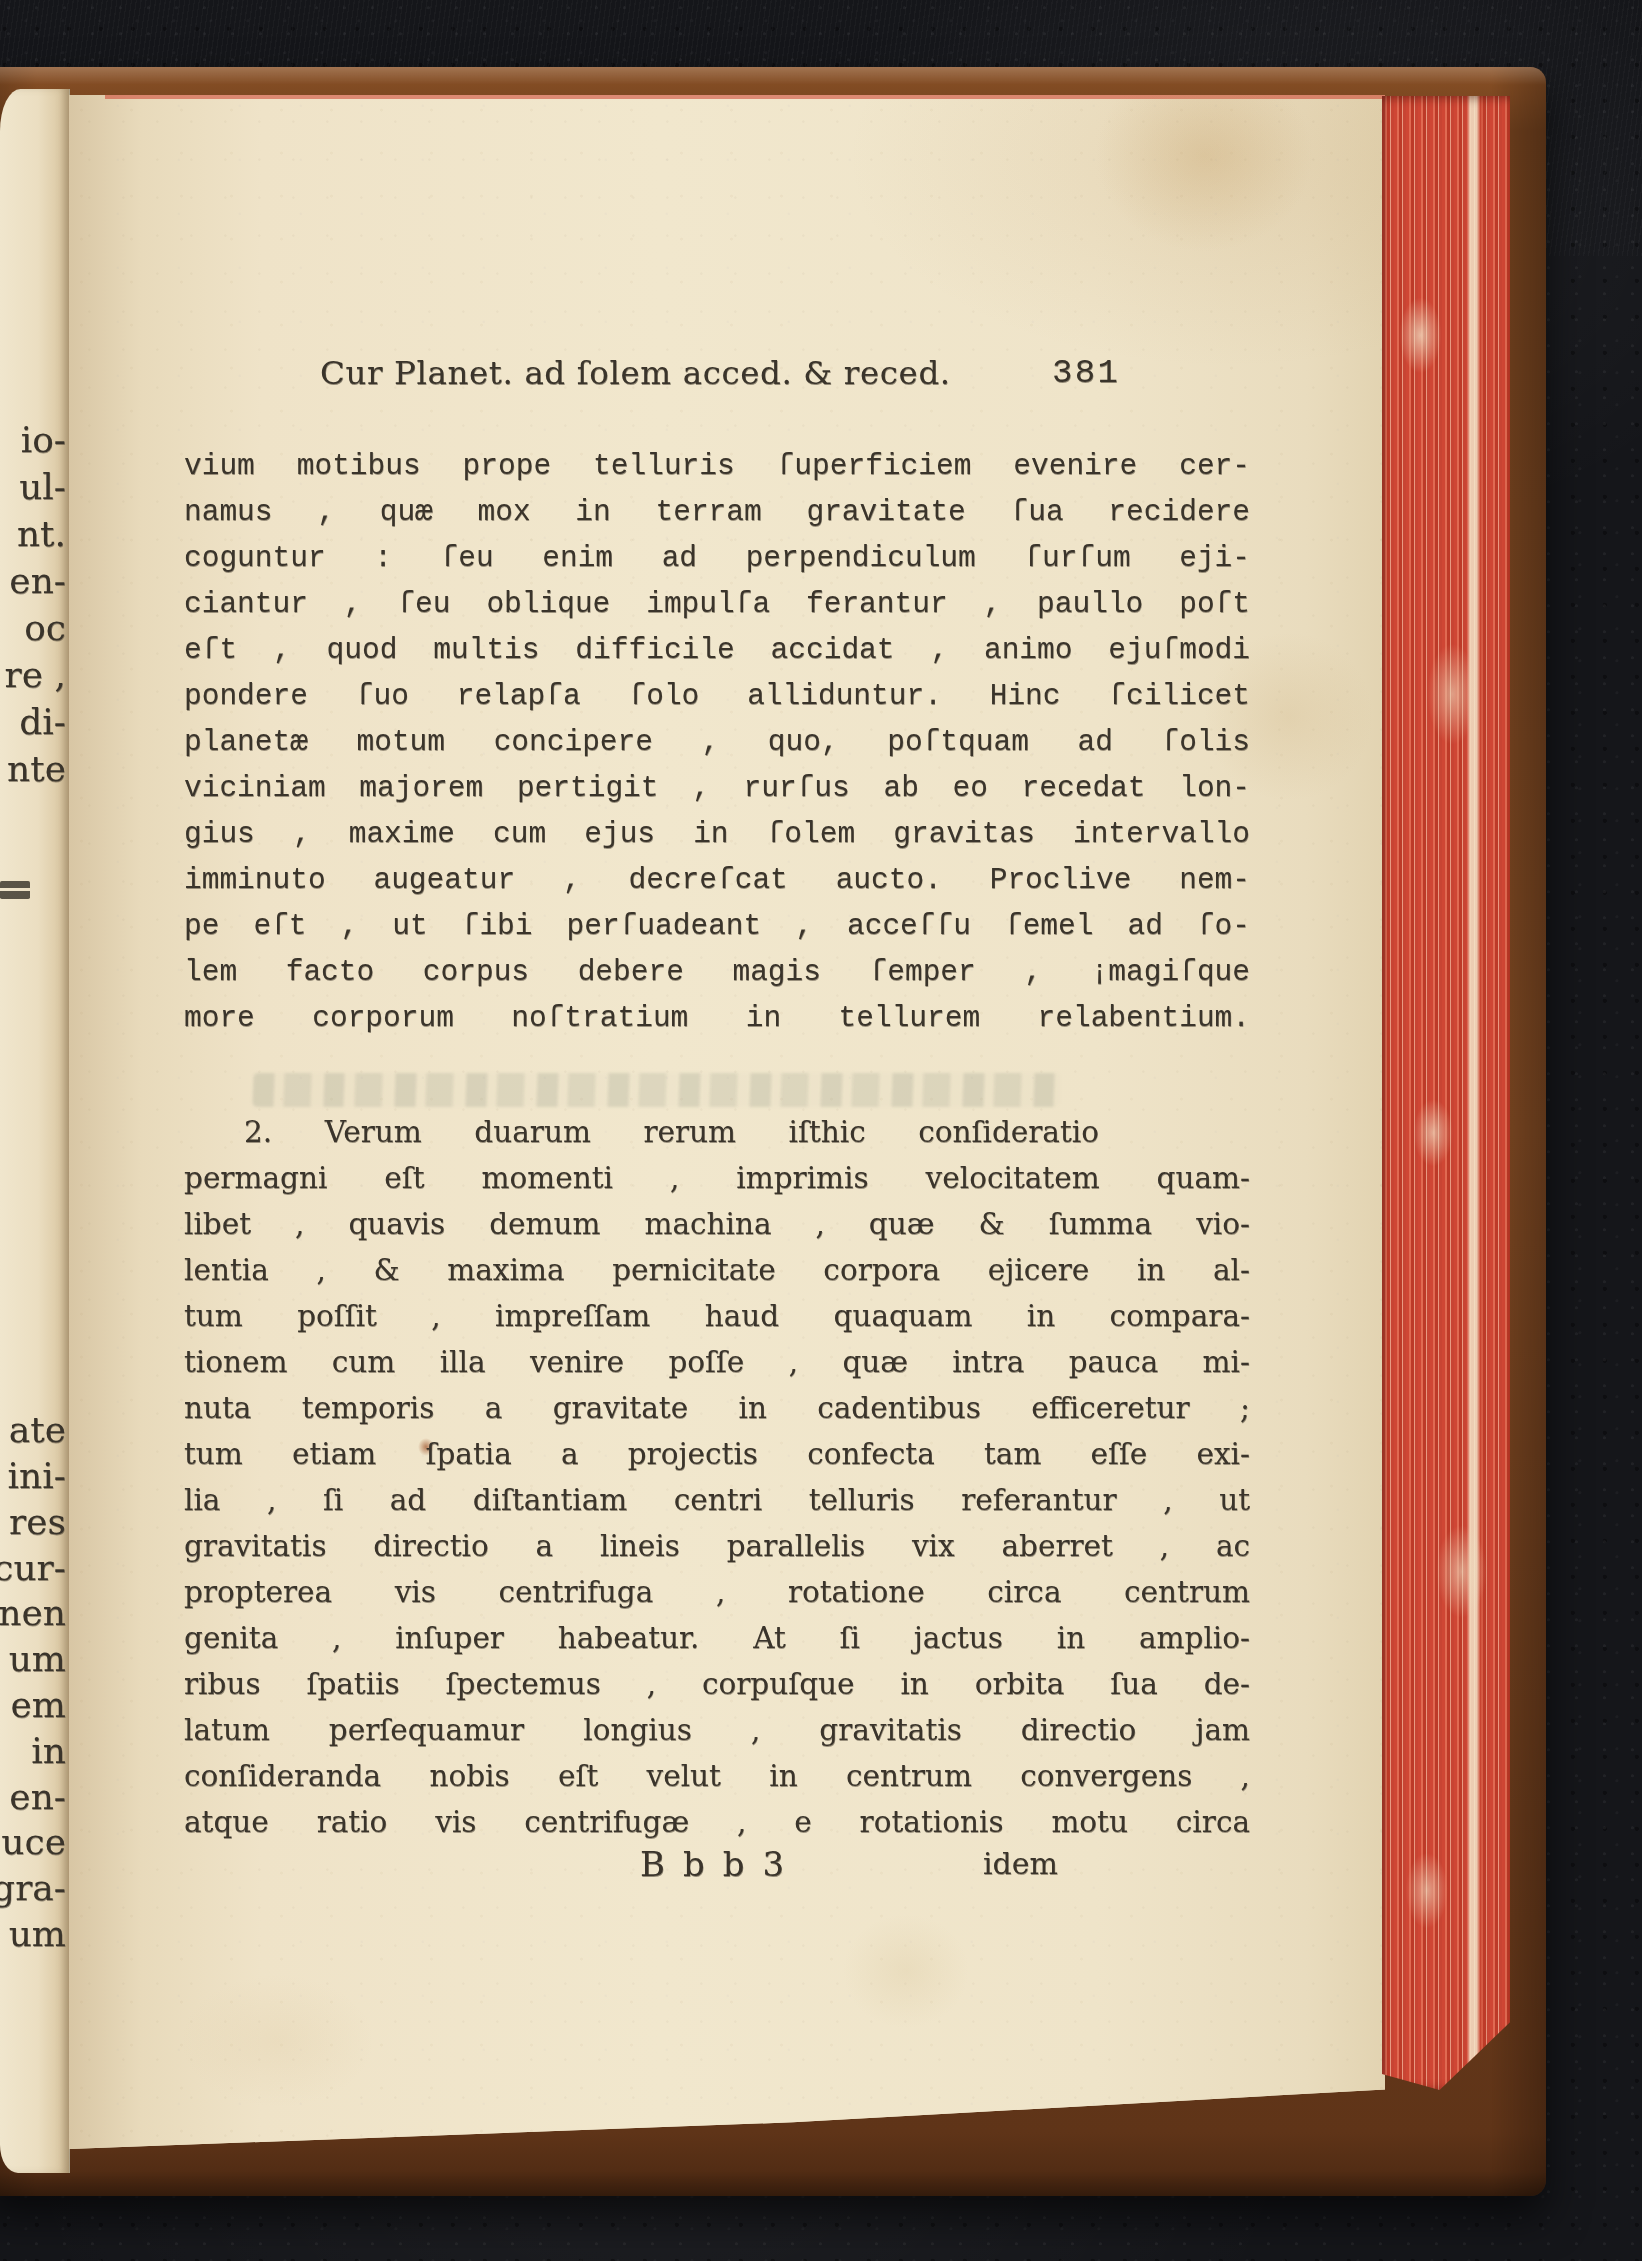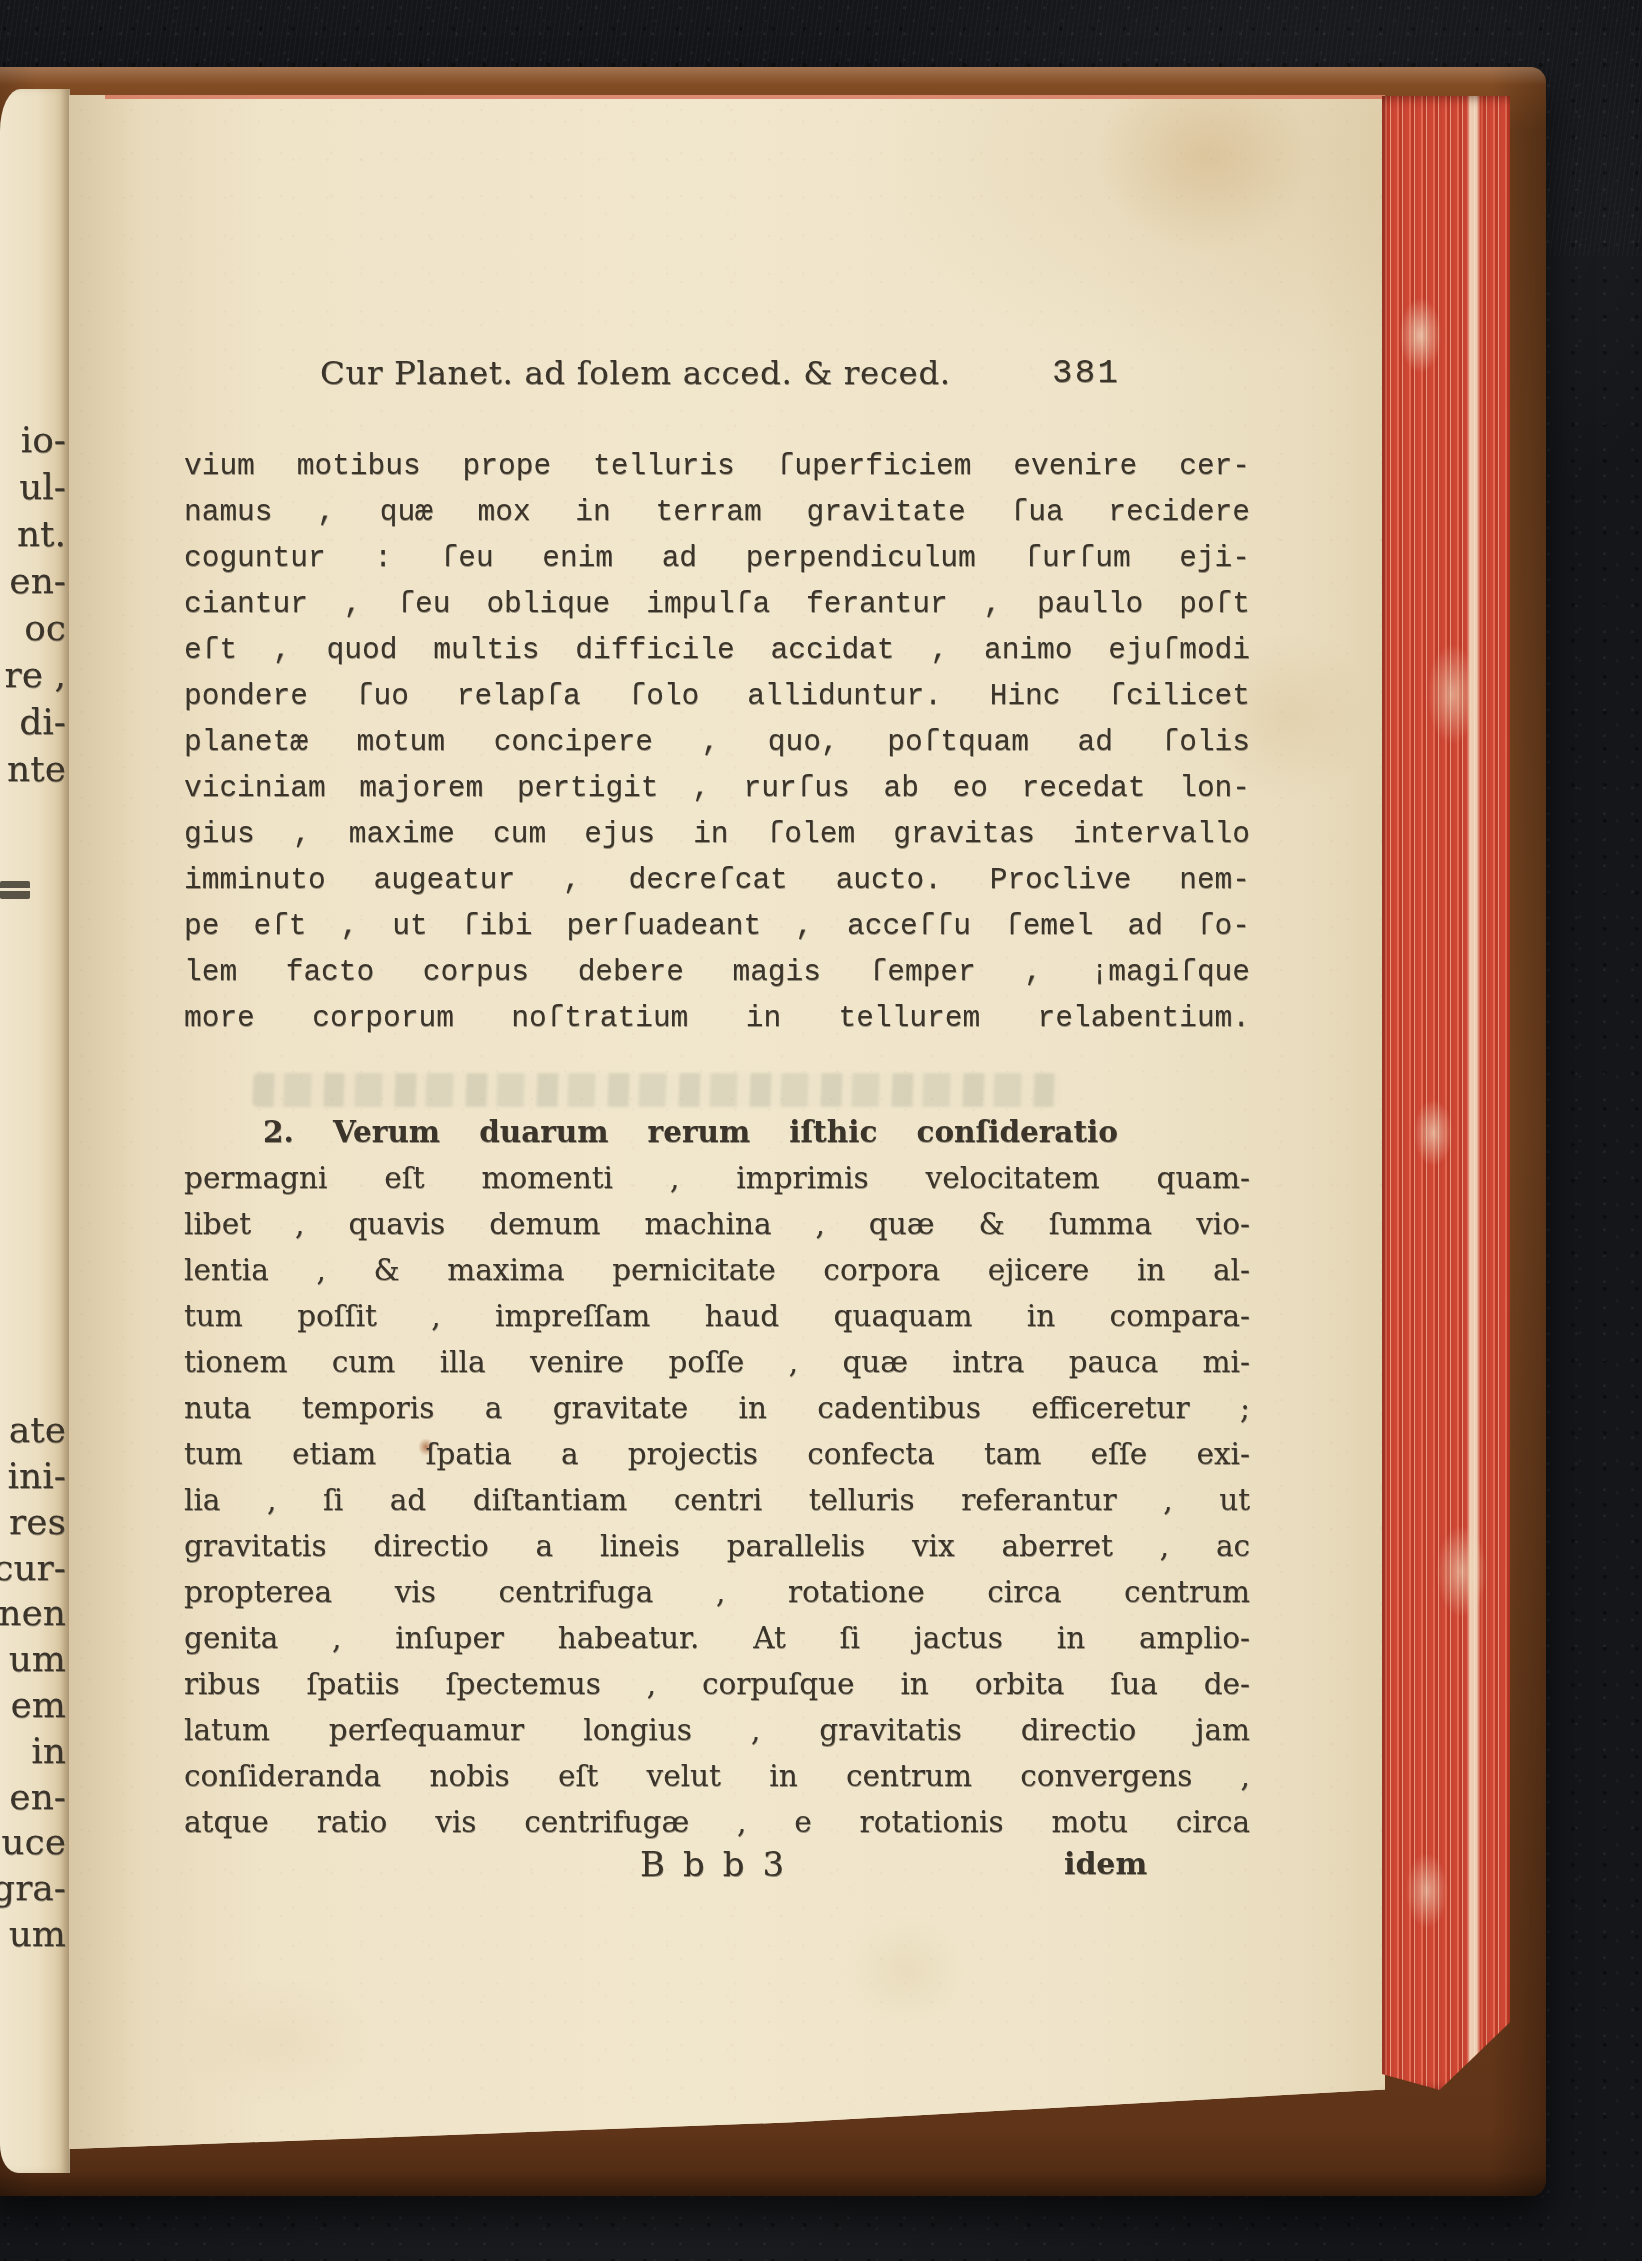--- a/index.html
+++ b/index.html
@@ -87,26 +87,26 @@
   }
   .para{position:absolute; left:115px; width:1066px;}
   .para-1{top:348px;font-family:Liberation Mono, monospace;}
   .para-2{top:1014px;}
   .line{
     height:46px; line-height:46px; font-size:29.5px;
     text-align:justify; text-align-last:justify; text-justify:inter-word;
     overflow:hidden;
     text-shadow:0.4px 0.5px 0.5px rgba(50,42,30,.45);
   }
-  .p2-first{margin-left:79px; width:855px;font-weight:bold;}
+  .p2-first{margin-left:60px; width:855px;}
   .sig-row{position:absolute; left:115px; top:1746px; width:1066px; height:46px; line-height:46px;}
   .sig-mark{position:absolute; left:456px; font-size:34px; letter-spacing:3.6px;
     text-shadow:0.4px 0.5px 0.6px rgba(50,42,30,.5);}
-  .catchword{position:absolute; left:880px; font-size:30px;
-    text-shadow:0.4px 0.5px 0.5px rgba(50,42,30,.45);font-weight:bold;}
+  .catchword{position:absolute; left:799px; font-size:30px;
+    text-shadow:0.4px 0.5px 0.5px rgba(50,42,30,.45);}
   .bleed{
     position:absolute; left:184px; top:978px; width:807px; height:34px;
     background:repeating-linear-gradient(90deg,
       rgba(95,110,95,.17) 0 20.5px, rgba(95,110,95,.02) 20.5px 31px,
       rgba(95,110,95,.14) 31px 58px, rgba(95,110,95,.02) 58px 71px);
     filter:blur(1.8px); border-radius:4.8px; transform:skewX(-2deg);
   }
   .stain{position:absolute; border-radius:50%; pointer-events:none;}
   .fore-edge{
     position:absolute; left:1382px; top:96px; width:128px; height:1994px;

